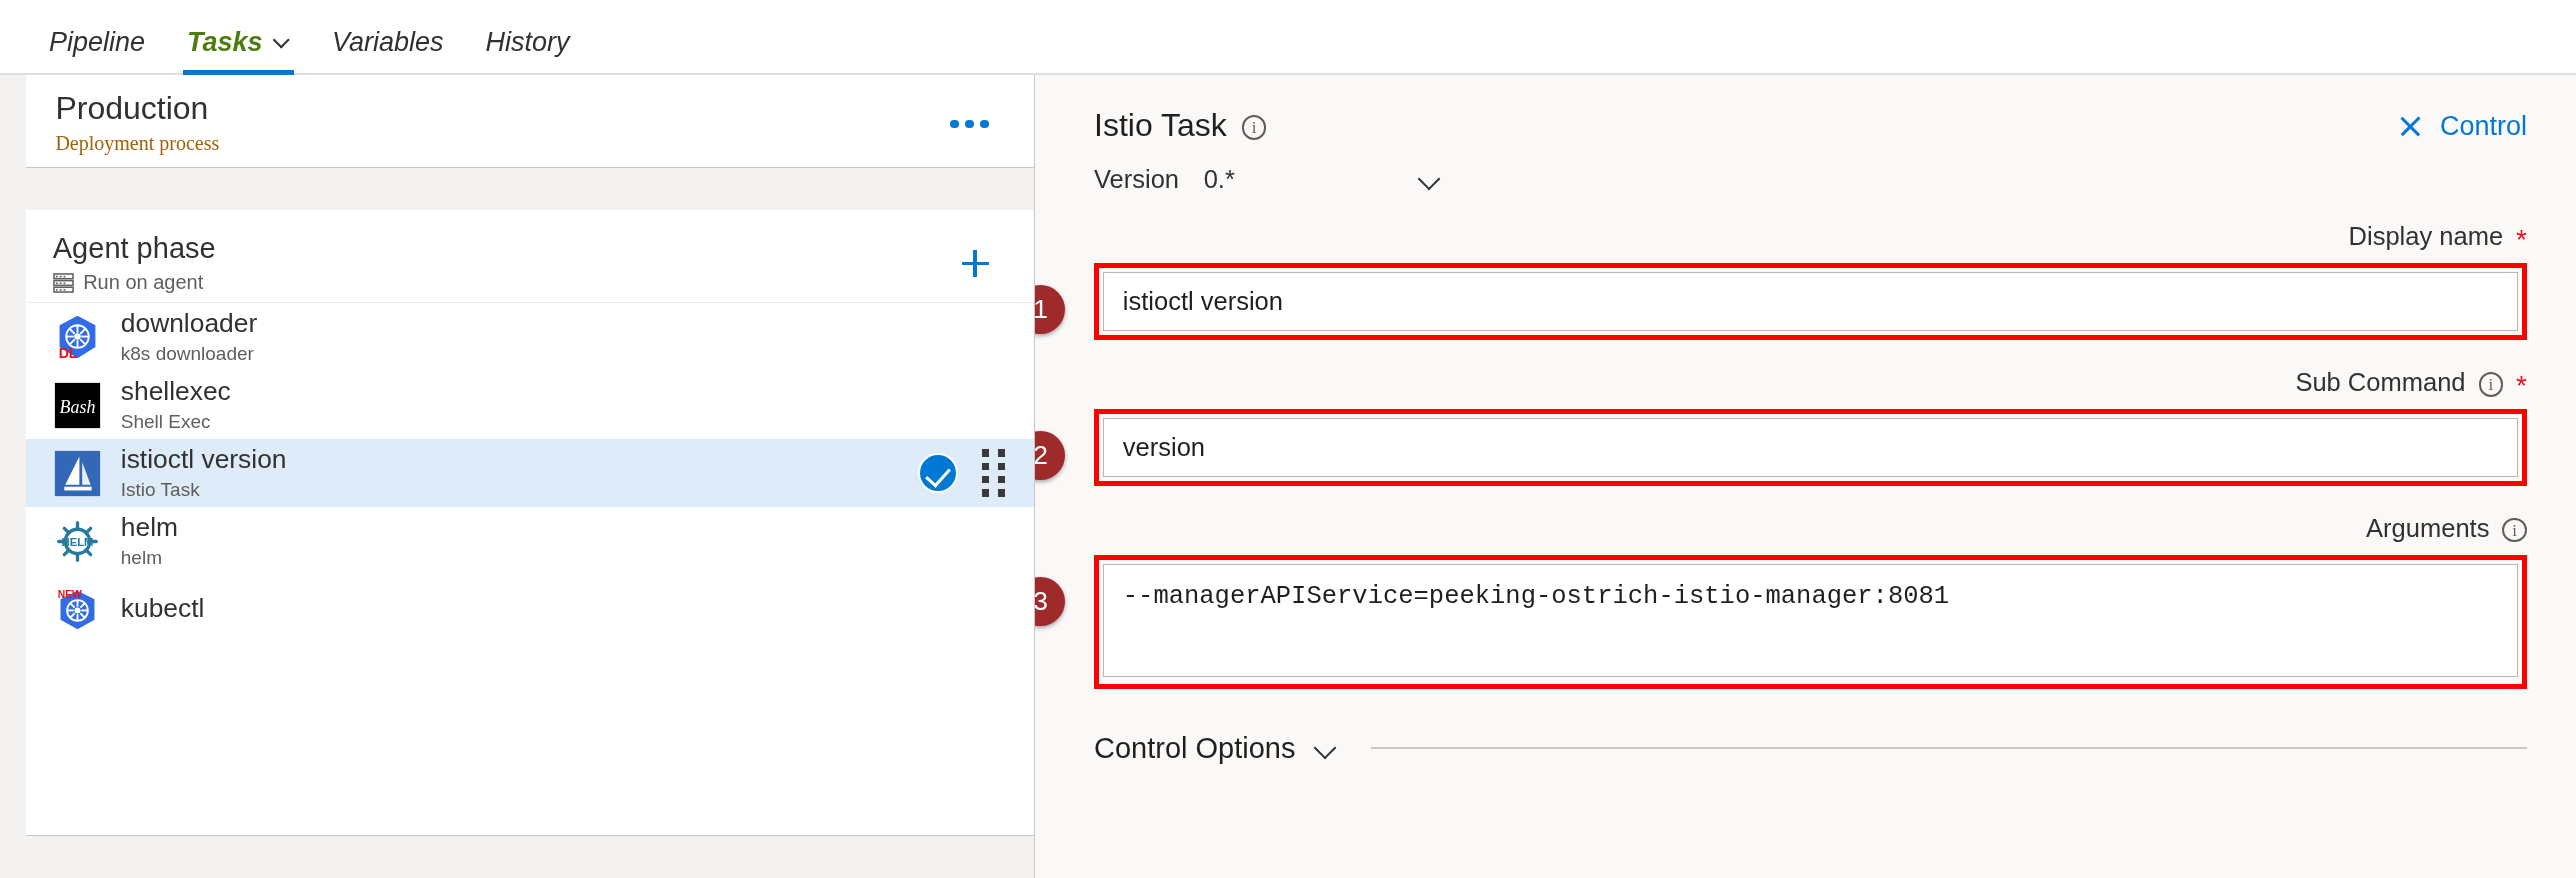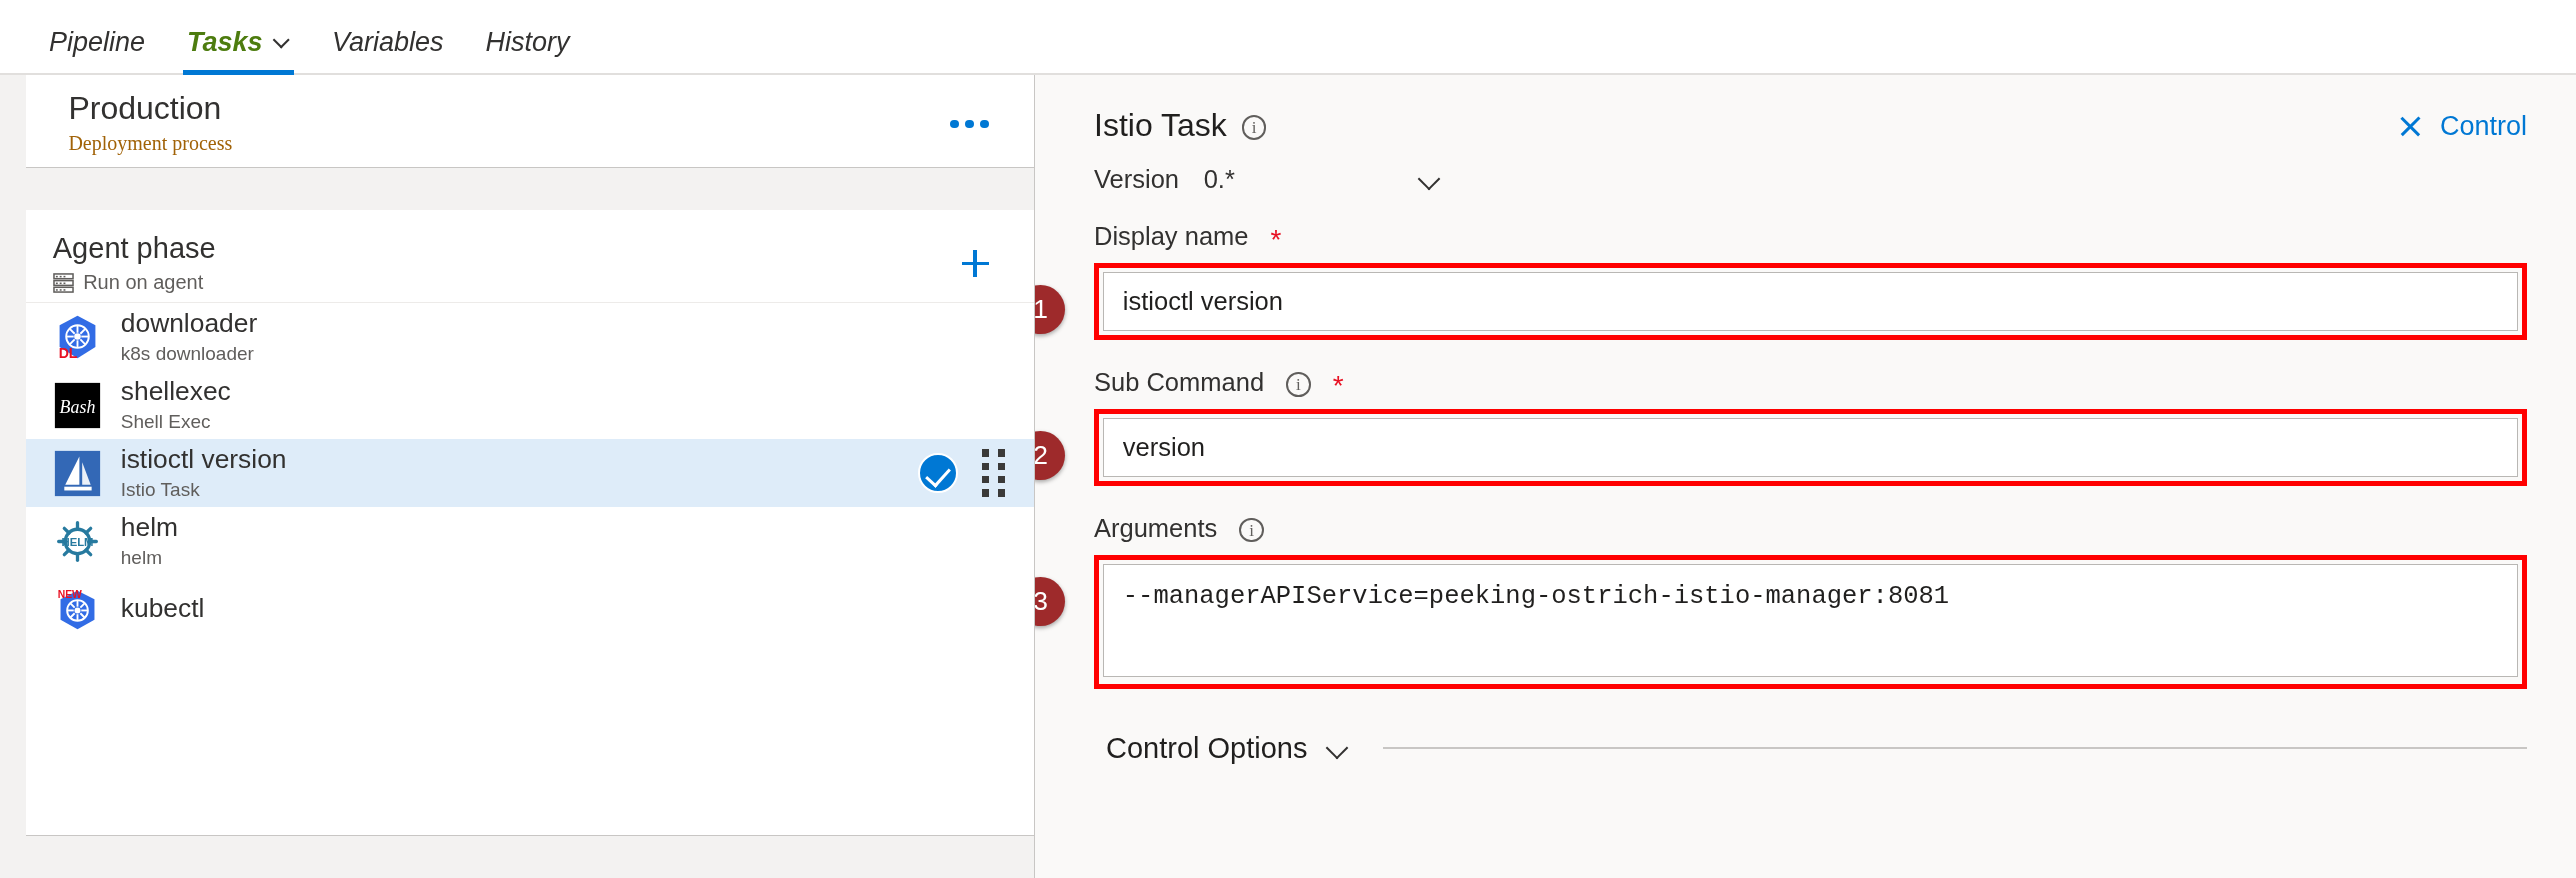--- a/index.html
+++ b/index.html
@@ -75,21 +75,21 @@
   #leftinner {
     flex: 1;
     display: flex;
     flex-direction: column;
     min-width: 0;
   }
 
   
   #processhdr {
     height: 93px;
-    padding: 15px 0 0 42px;
+    padding: 15px 0 0 29px;
     display: flex;
     align-items: flex-start;
     justify-content: space-between;
     background: #fff;
     border-bottom: 1.9px solid #c8c6c4;
   }
   #processhdr .txt { min-width: 0; }
   .proc-title { font-size: 32px; color: #323130; line-height: 1.18; font-weight: 400; }
   .proc-sub { font-size: 20px; color: #a16207; margin-top: 4.7px; font-family: Liberation Serif, serif; }
   .ellipsis-btn {
@@ -249,22 +249,23 @@
     content: ""; position: absolute; left: 2.8px; top: 3.8px;
     width: 14px; height: 14px;
     border-right: 2.4px solid #323130;
     border-bottom: 2.4px solid #323130;
     transform: rotate(45deg);
   }
 
   .field { margin-top: 28px; position: relative; }
   .field-label {
     font-size: 25.5px; color: #323130;
-    display: flex; align-items: center; gap: 22px;
+    display: flex; align-items: center; gap: 13px;
     margin-bottom: 12.3px;
+    justify-content: flex-end;
   }
   .req { color: #e81123; font-size: 28px; line-height: 1; position: relative; top: 3.8px; }
 
   .annot {
     border: 5.7px solid #ff0000;
     padding: 3.8px;
     position: relative;
   }
   .inputbox {
     width: 100%;
@@ -300,21 +301,20 @@
     font-size: 26.4px;
     display: flex; align-items: center; justify-content: center;
     left: -83px;
     box-shadow: 0 1.9px 4.7px rgba(0,0,0,0.35);
     z-index: 5;
   }
 
   .control-options {
     display: flex; align-items: center; gap: 19px;
     margin-top: 43px;
-    margin-left: 12px;
   }
   .co-title { font-size: 29px; color: #201f1e; }
   .co-rule { flex: 1; height: 1.9px; background: #c8c6c4; margin-left: 13.2px; }
 </style>
 </head>
 <body>
 
 <div id="topnav">
   <div class="navtab">
     <span>Pipeline</span>

